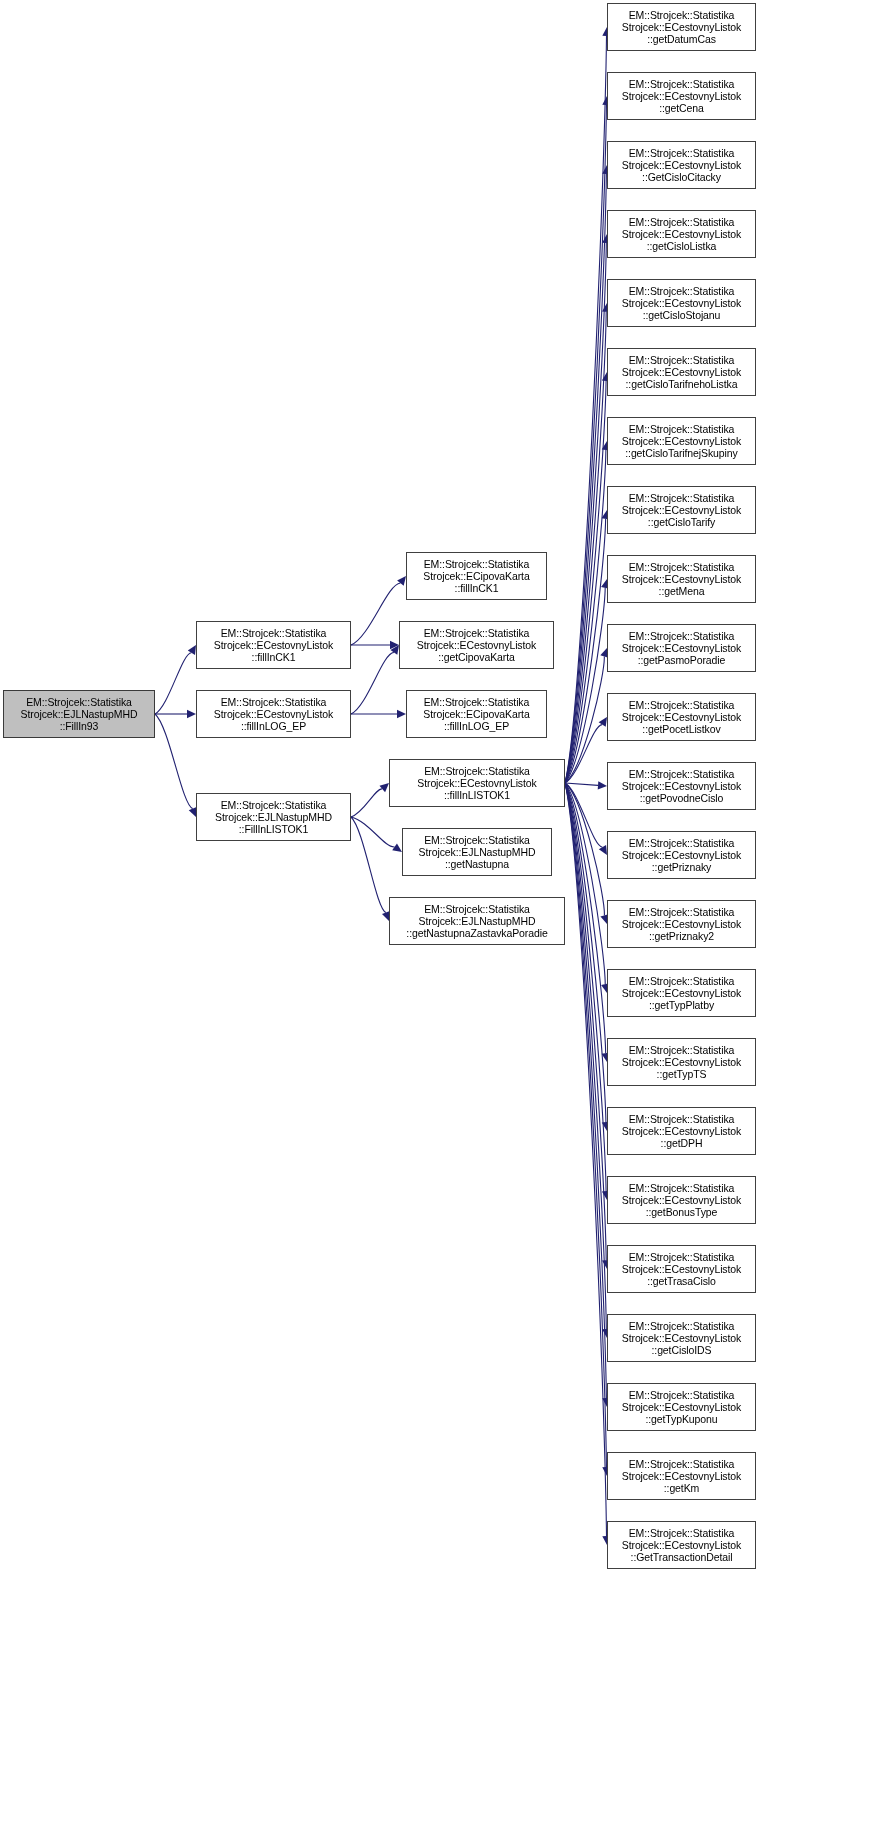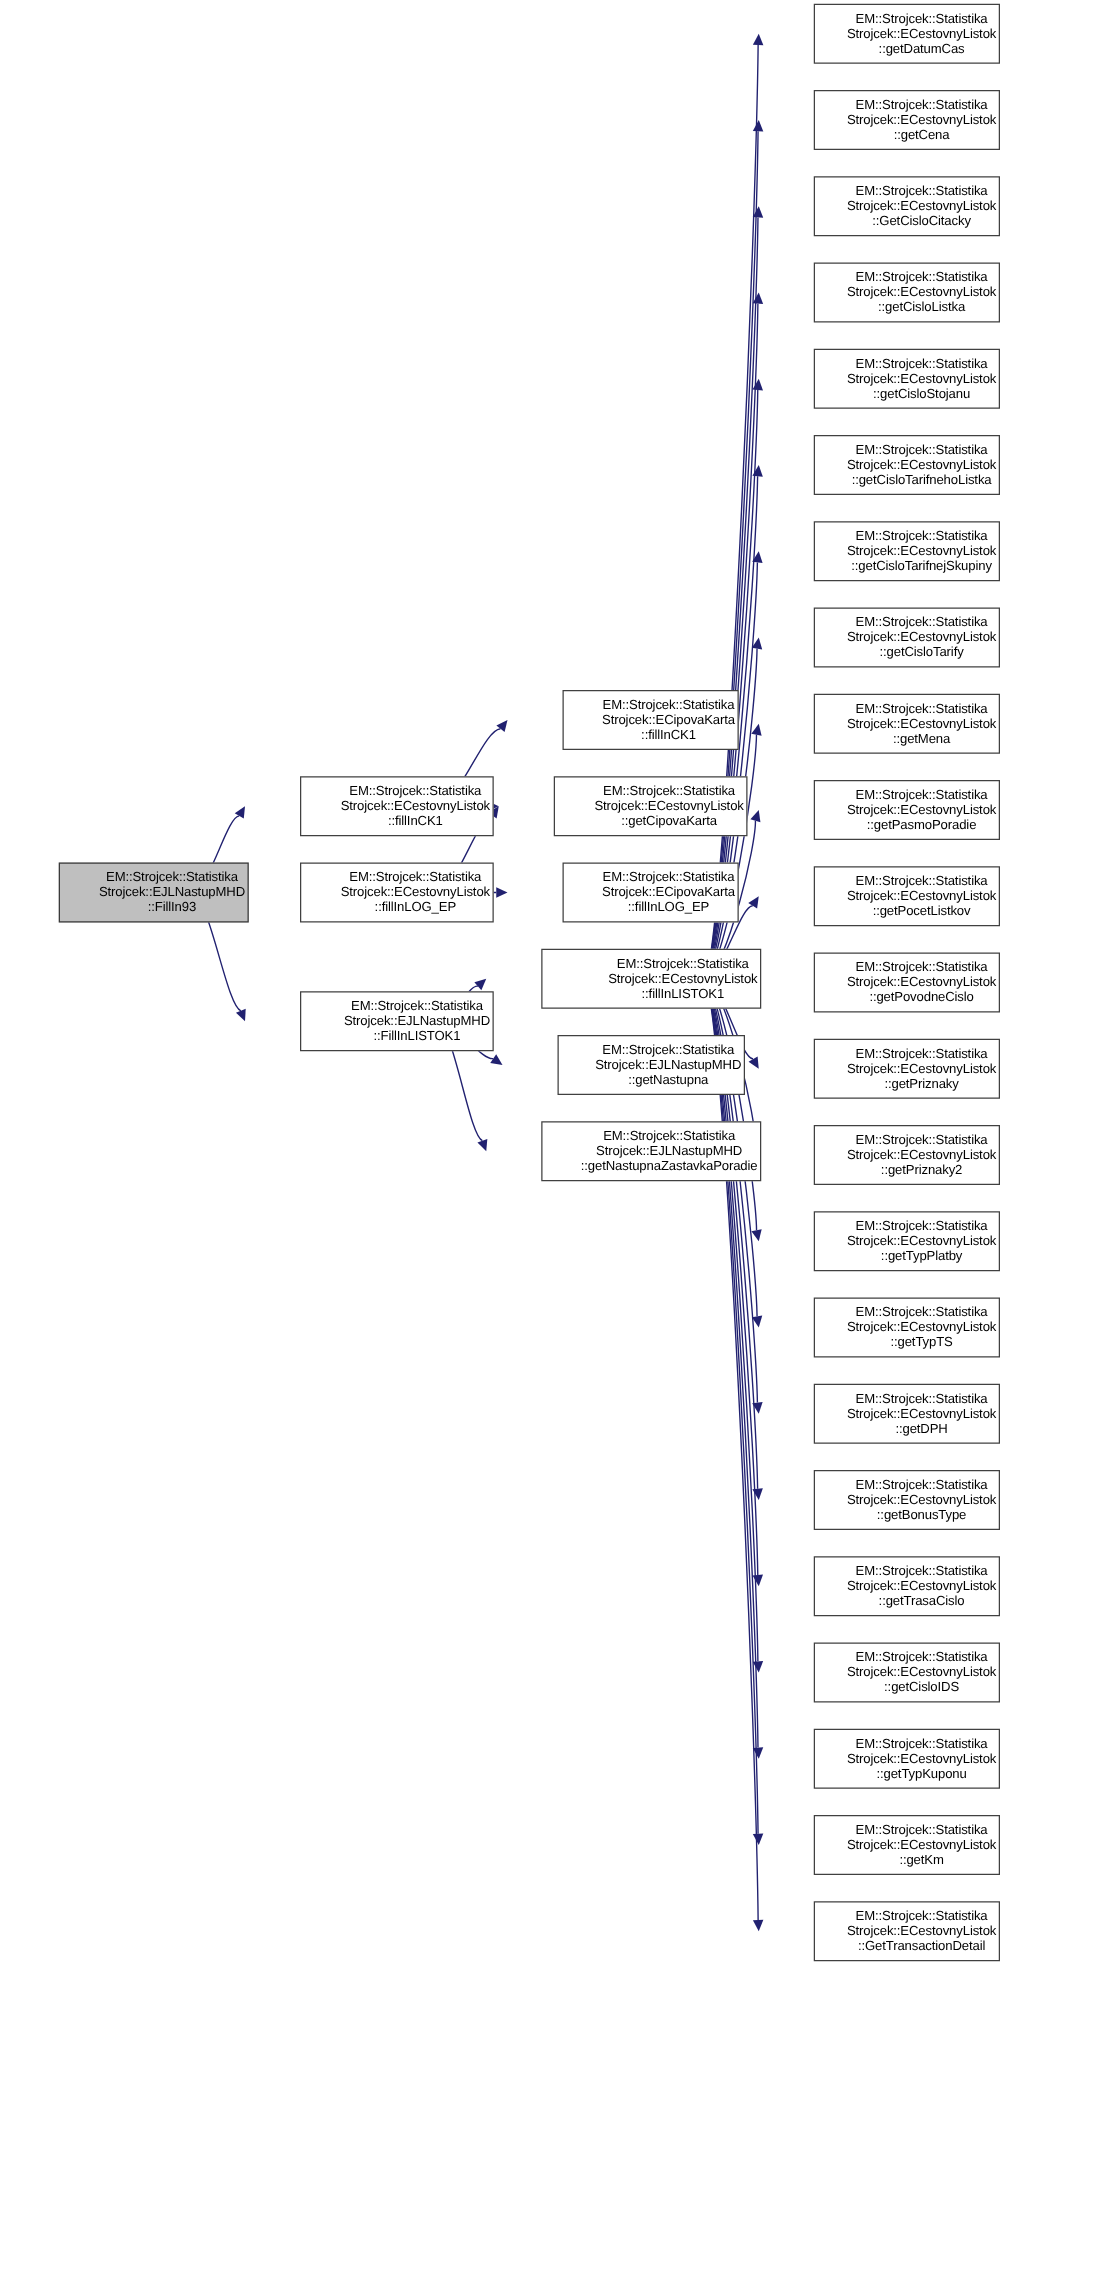--- a/index.html
+++ b/index.html
@@ -1,20 +1,20 @@
 <!DOCTYPE html>
 <html><head>
 <meta charset="utf-8">
 <style>
   html,body{margin:0;padding:0;background:#ffffff;}
   body{font-family:"Liberation Sans","DejaVu Sans",sans-serif;}
   #graph{position:relative;width:889px;height:1827px;overflow:hidden;background:#fff;}
   #edges{position:absolute;left:0;top:0;width:889px;height:1827px;pointer-events:none;}
   .node{position:absolute;box-sizing:border-box;border:1px solid #404040;background:#ffffff;
-        display:flex;align-items:center;justify-content:flex-end;margin-left:44px;}
+        display:flex;align-items:center;justify-content:center;}
   .node .lbl{font-size:10.5px;line-height:12.1px;color:#000;text-align:center;white-space:pre-line;
              letter-spacing:-0.1px;padding:0 2px;}
   .node.root{background:#bfbfbf;border:1px solid #3a3a3a;}
 </style>
 </head>
 <body>
 
 <div id="graph">
   <svg id="edges" viewBox="0 0 889 1827" xmlns="http://www.w3.org/2000/svg">
       <g>

